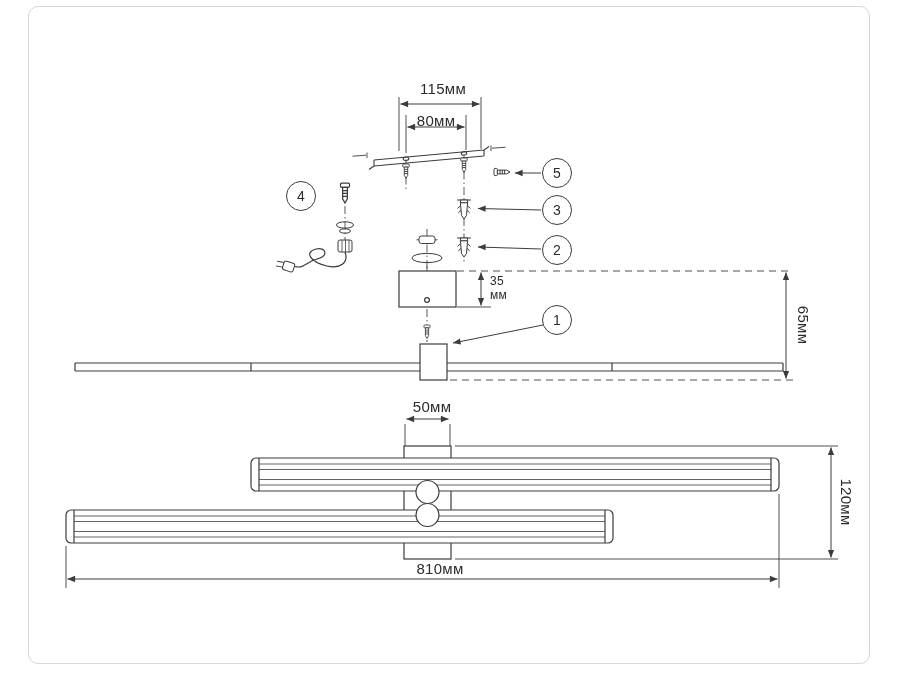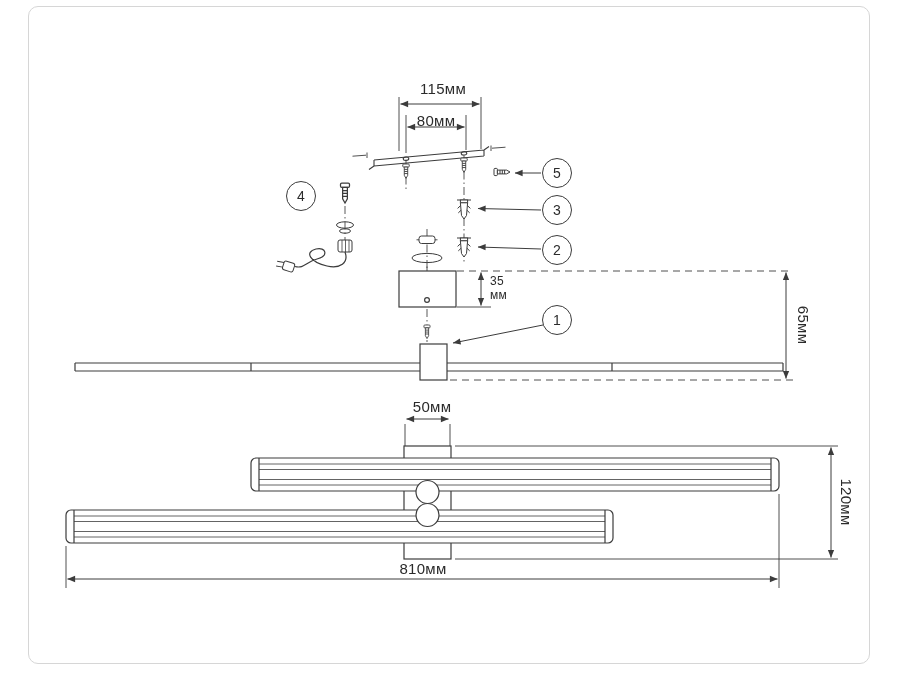--- a/index.html
+++ b/index.html
@@ -171,19 +171,19 @@
 
 <div class="lbl" style="left:443px;top:88px">115мм</div>
 <div class="lbl" style="left:436px;top:120px">80мм</div>
 <div class="lbl" id="l35" style="left:490px;top:288px">
   <span style="display:block">35</span>
   <span style="display:block">мм</span>
 </div>
 <div class="lbl rot" style="left:803px;top:325px">65мм</div>
 <div class="lbl" style="left:432px;top:406px">50мм</div>
 <div class="lbl rot" style="left:846px;top:502px">120мм</div>
-<div class="lbl" style="left:423px;top:568px">810мм</div>
+<div class="lbl" style="left:440px;top:568px">810мм</div>
 
 <div class="callout" style="left:542px;top:158px">5</div>
 <div class="callout" style="left:542px;top:195px">3</div>
 <div class="callout" style="left:542px;top:235px">2</div>
 <div class="callout" style="left:542px;top:305px">1</div>
 <div class="callout" style="left:286px;top:181px">4</div>
 
 </body></html>

